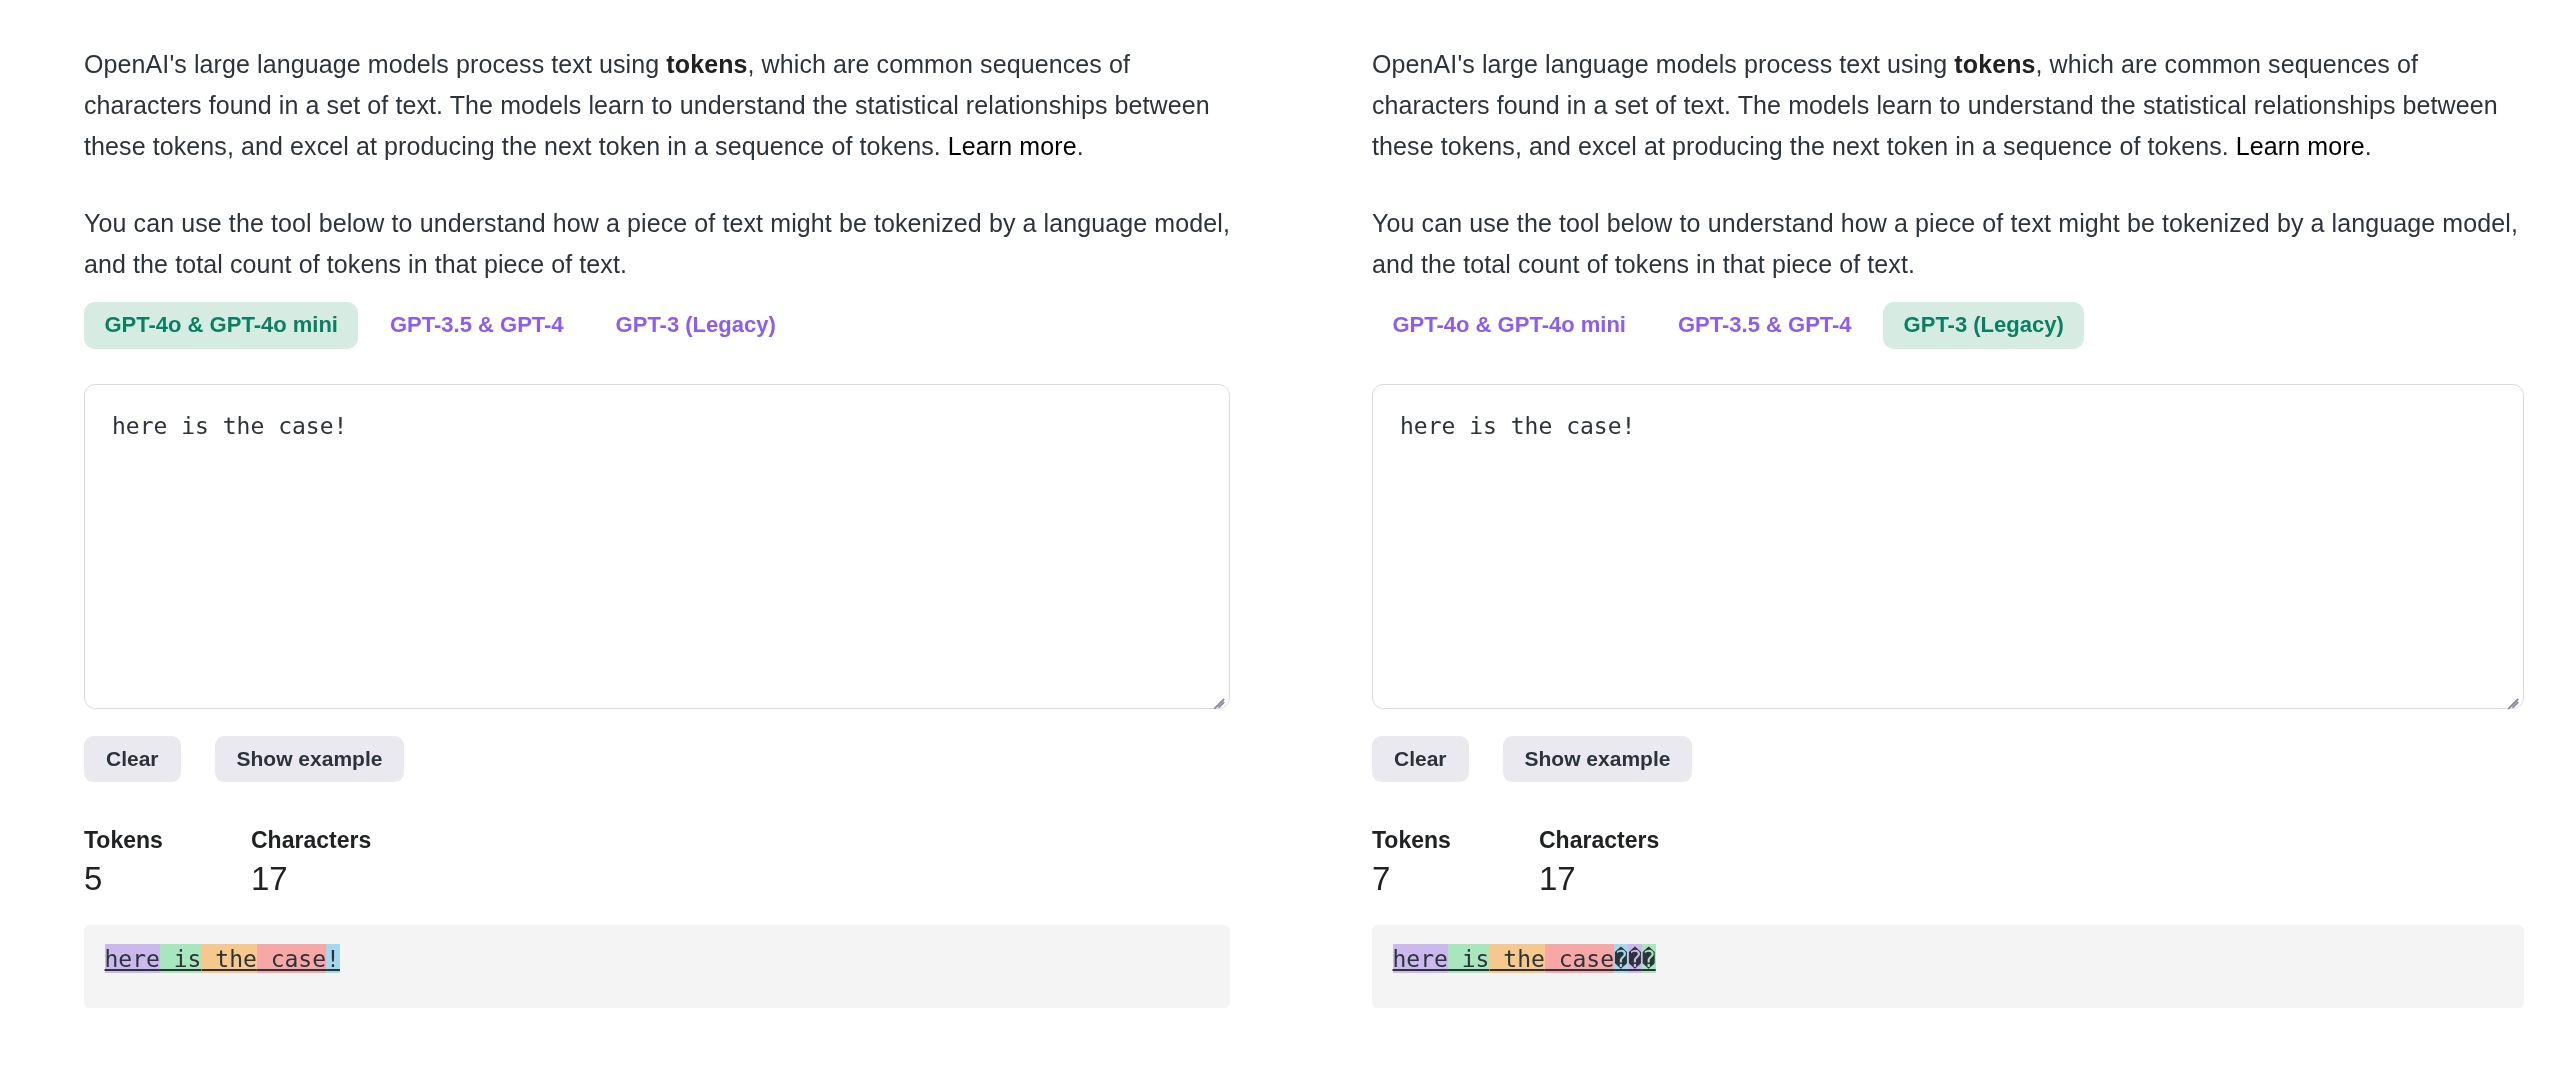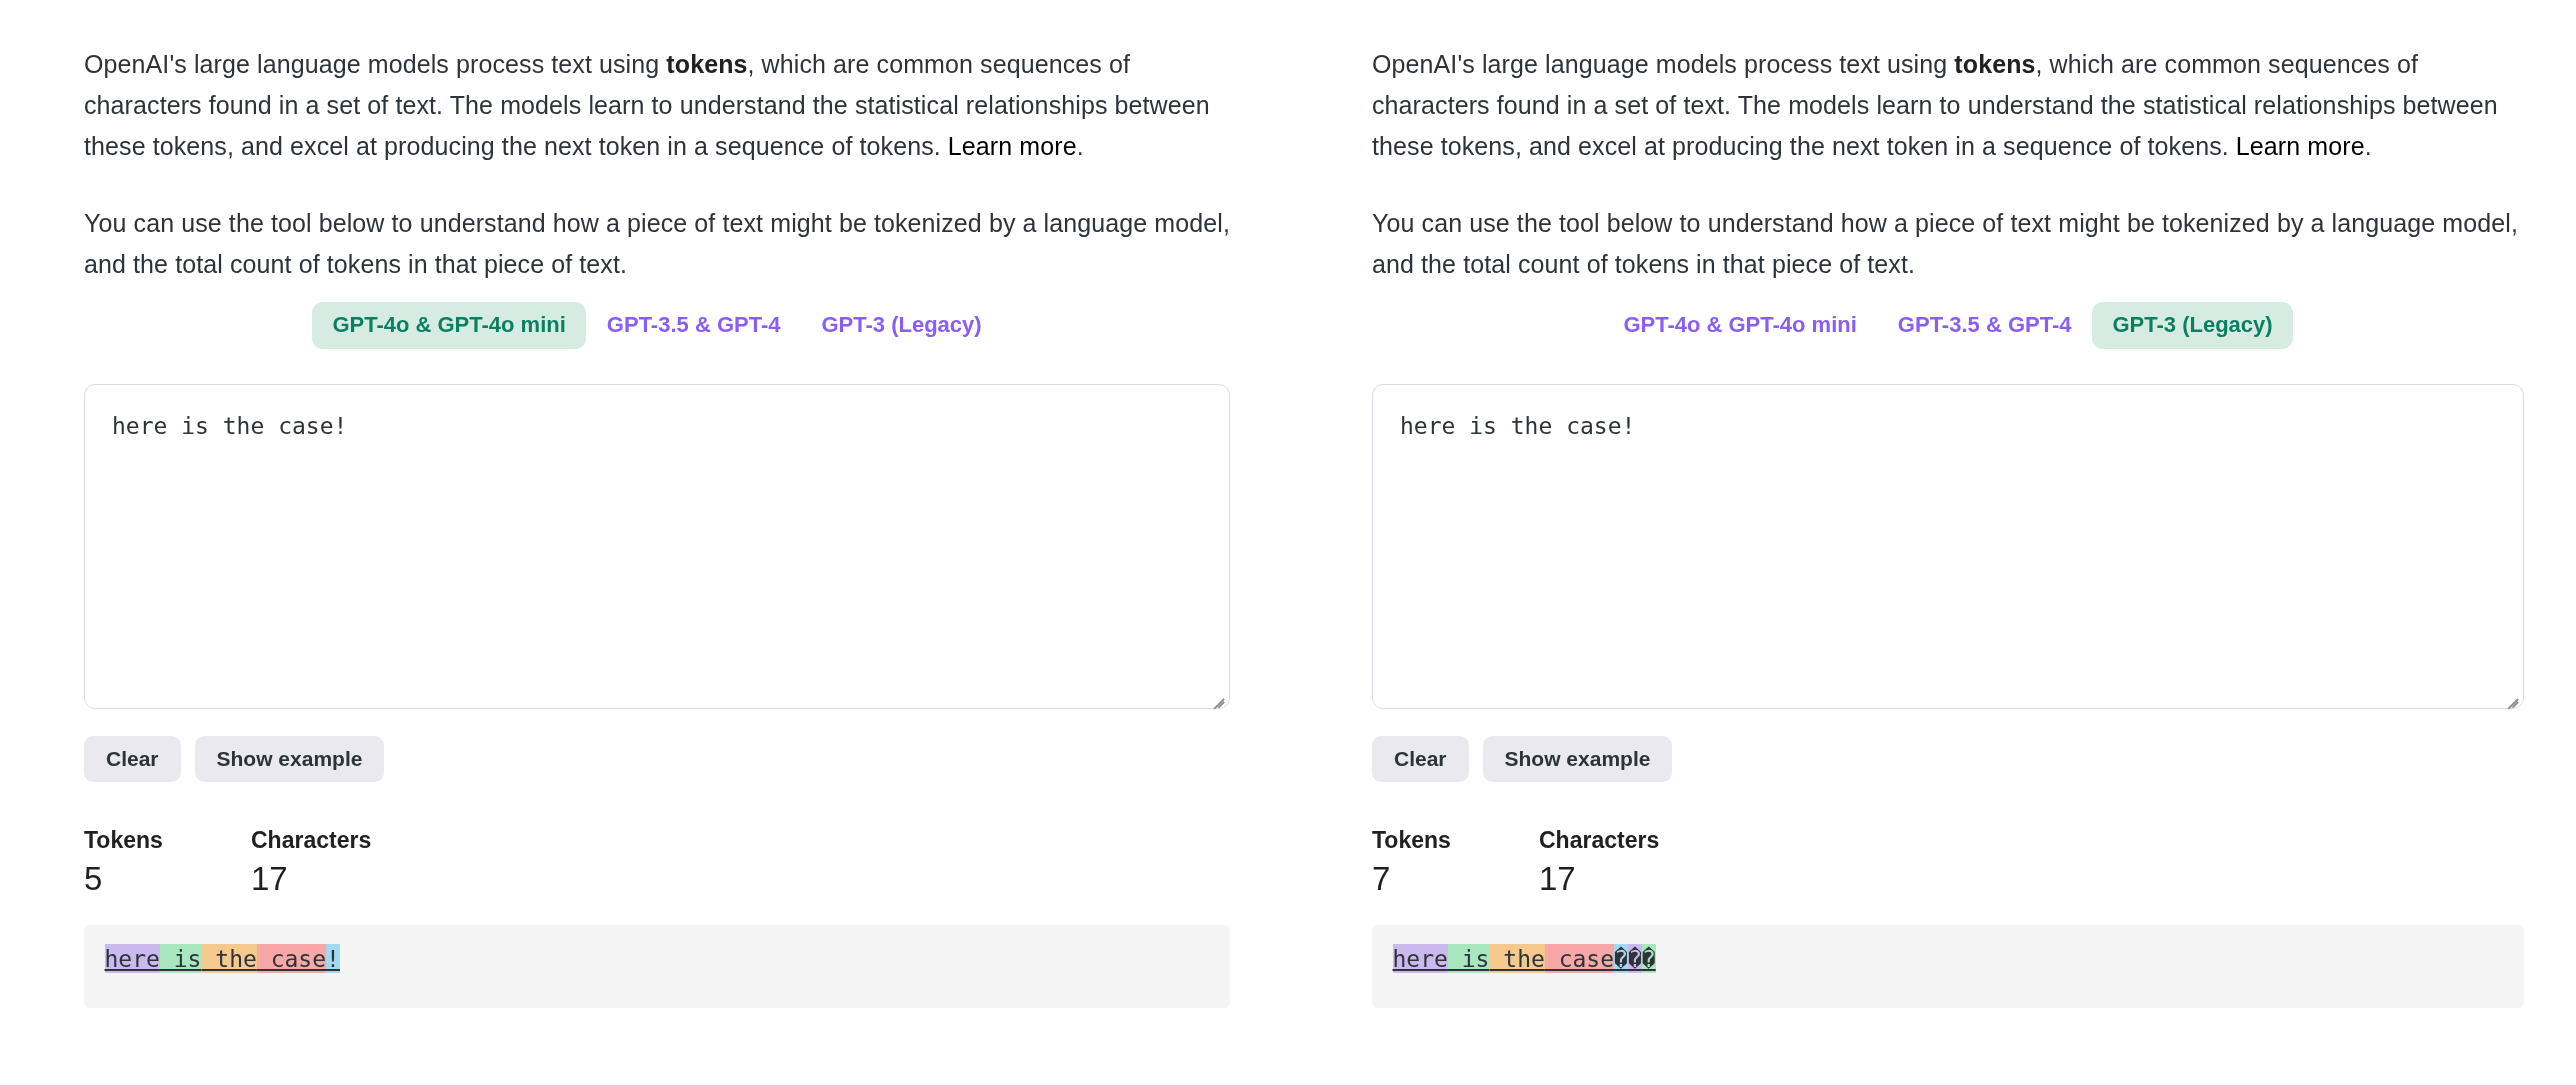--- a/index.html
+++ b/index.html
@@ -49,23 +49,22 @@
   .intro b { font-weight: 700; color: #202123; }
   .link {
     color: #000000;
     text-decoration: none;
   }
 
   
   .tabs {
     display: flex;
     align-items: center;
-    gap: 0px;
+    gap: 11px;
     margin: 0 0 35px 0;
-    justify-content: center;
   }
   .tab {
     font-size: 22px;
     font-weight: 700;
     color: #8b5cf6;
     background: transparent;
     border: 0;
     border-radius: 11px;
     padding: 10.3px 20.5px;
     cursor: pointer;
@@ -114,21 +113,21 @@
     height: 1.6px;
     transform: rotate(-45deg);
     transform-origin: right center;
   }
   .resize-grip span.g1 { width: 14px; bottom: 4px; }
   .resize-grip span.g2 { width: 8px; bottom: 0.8px; }
 
   
   .btn-row {
     display: flex;
-    gap: 14px;
+    gap: 34px;
     margin-bottom: 43px;
   }
   .btn {
     background: #e9e9ef;
     border: 0;
     border-radius: 9.5px;
     padding: 11px 22px;
     font-size: 21px;
     font-weight: 600;
     color: #2d333a;

